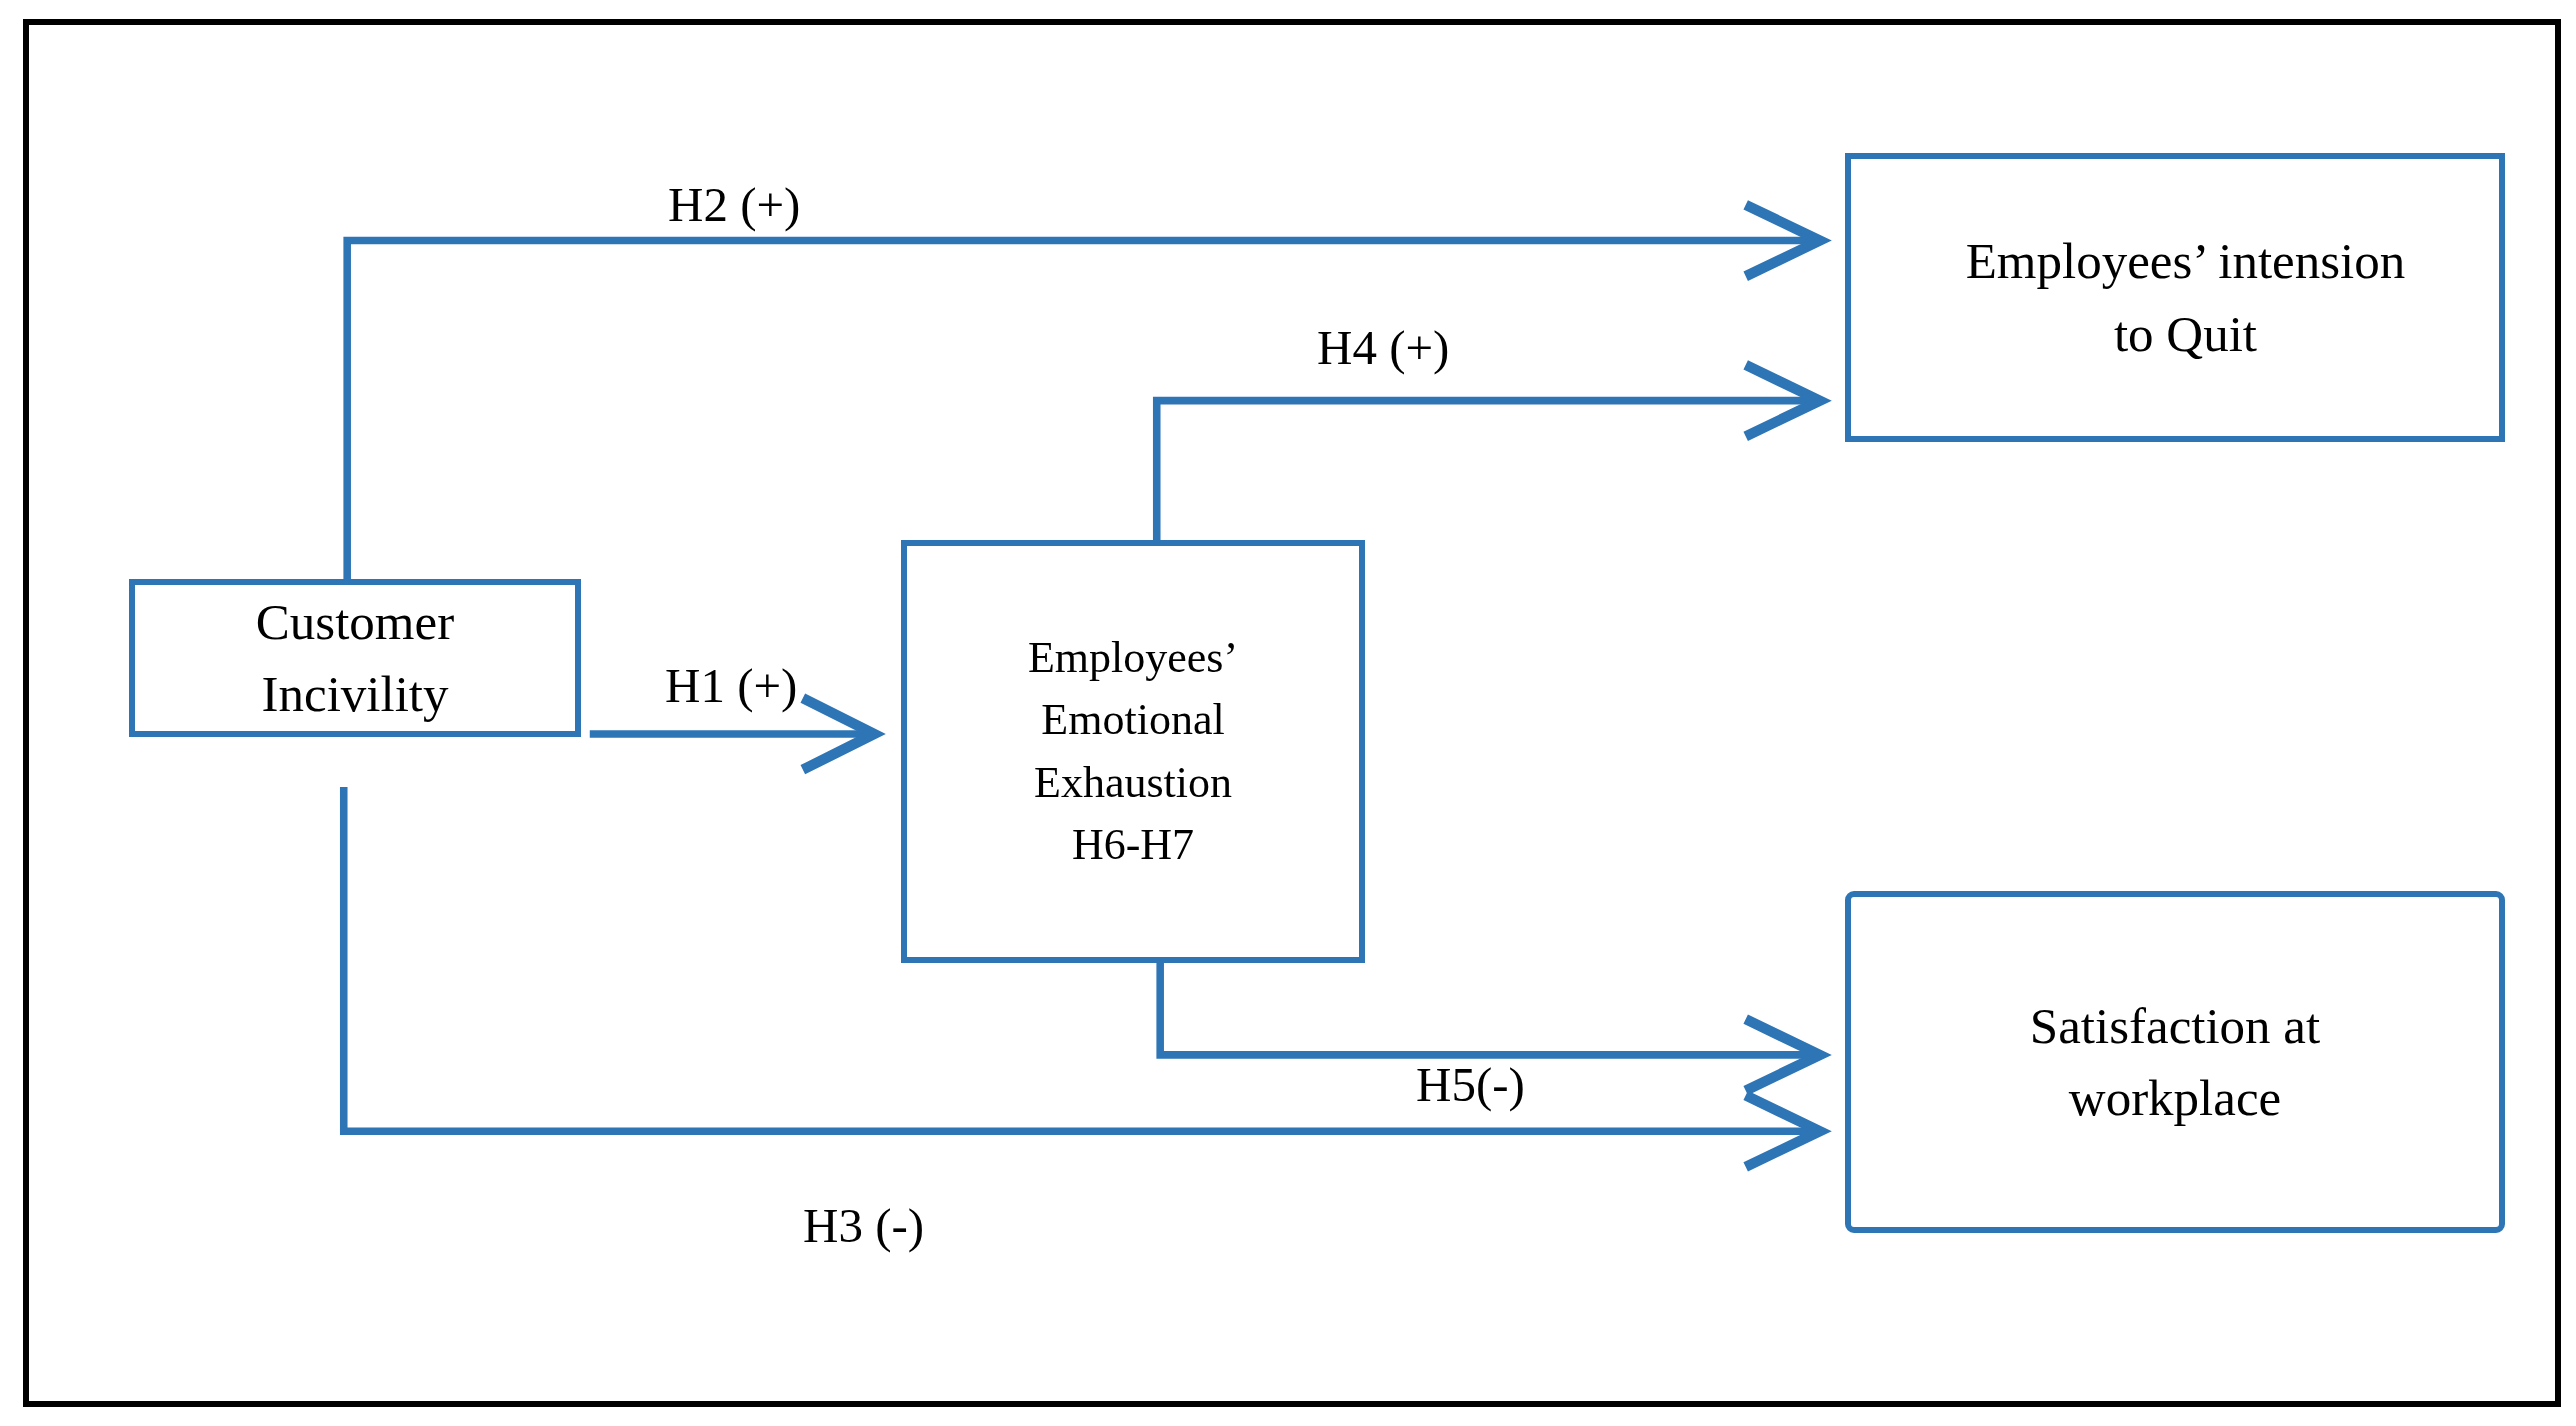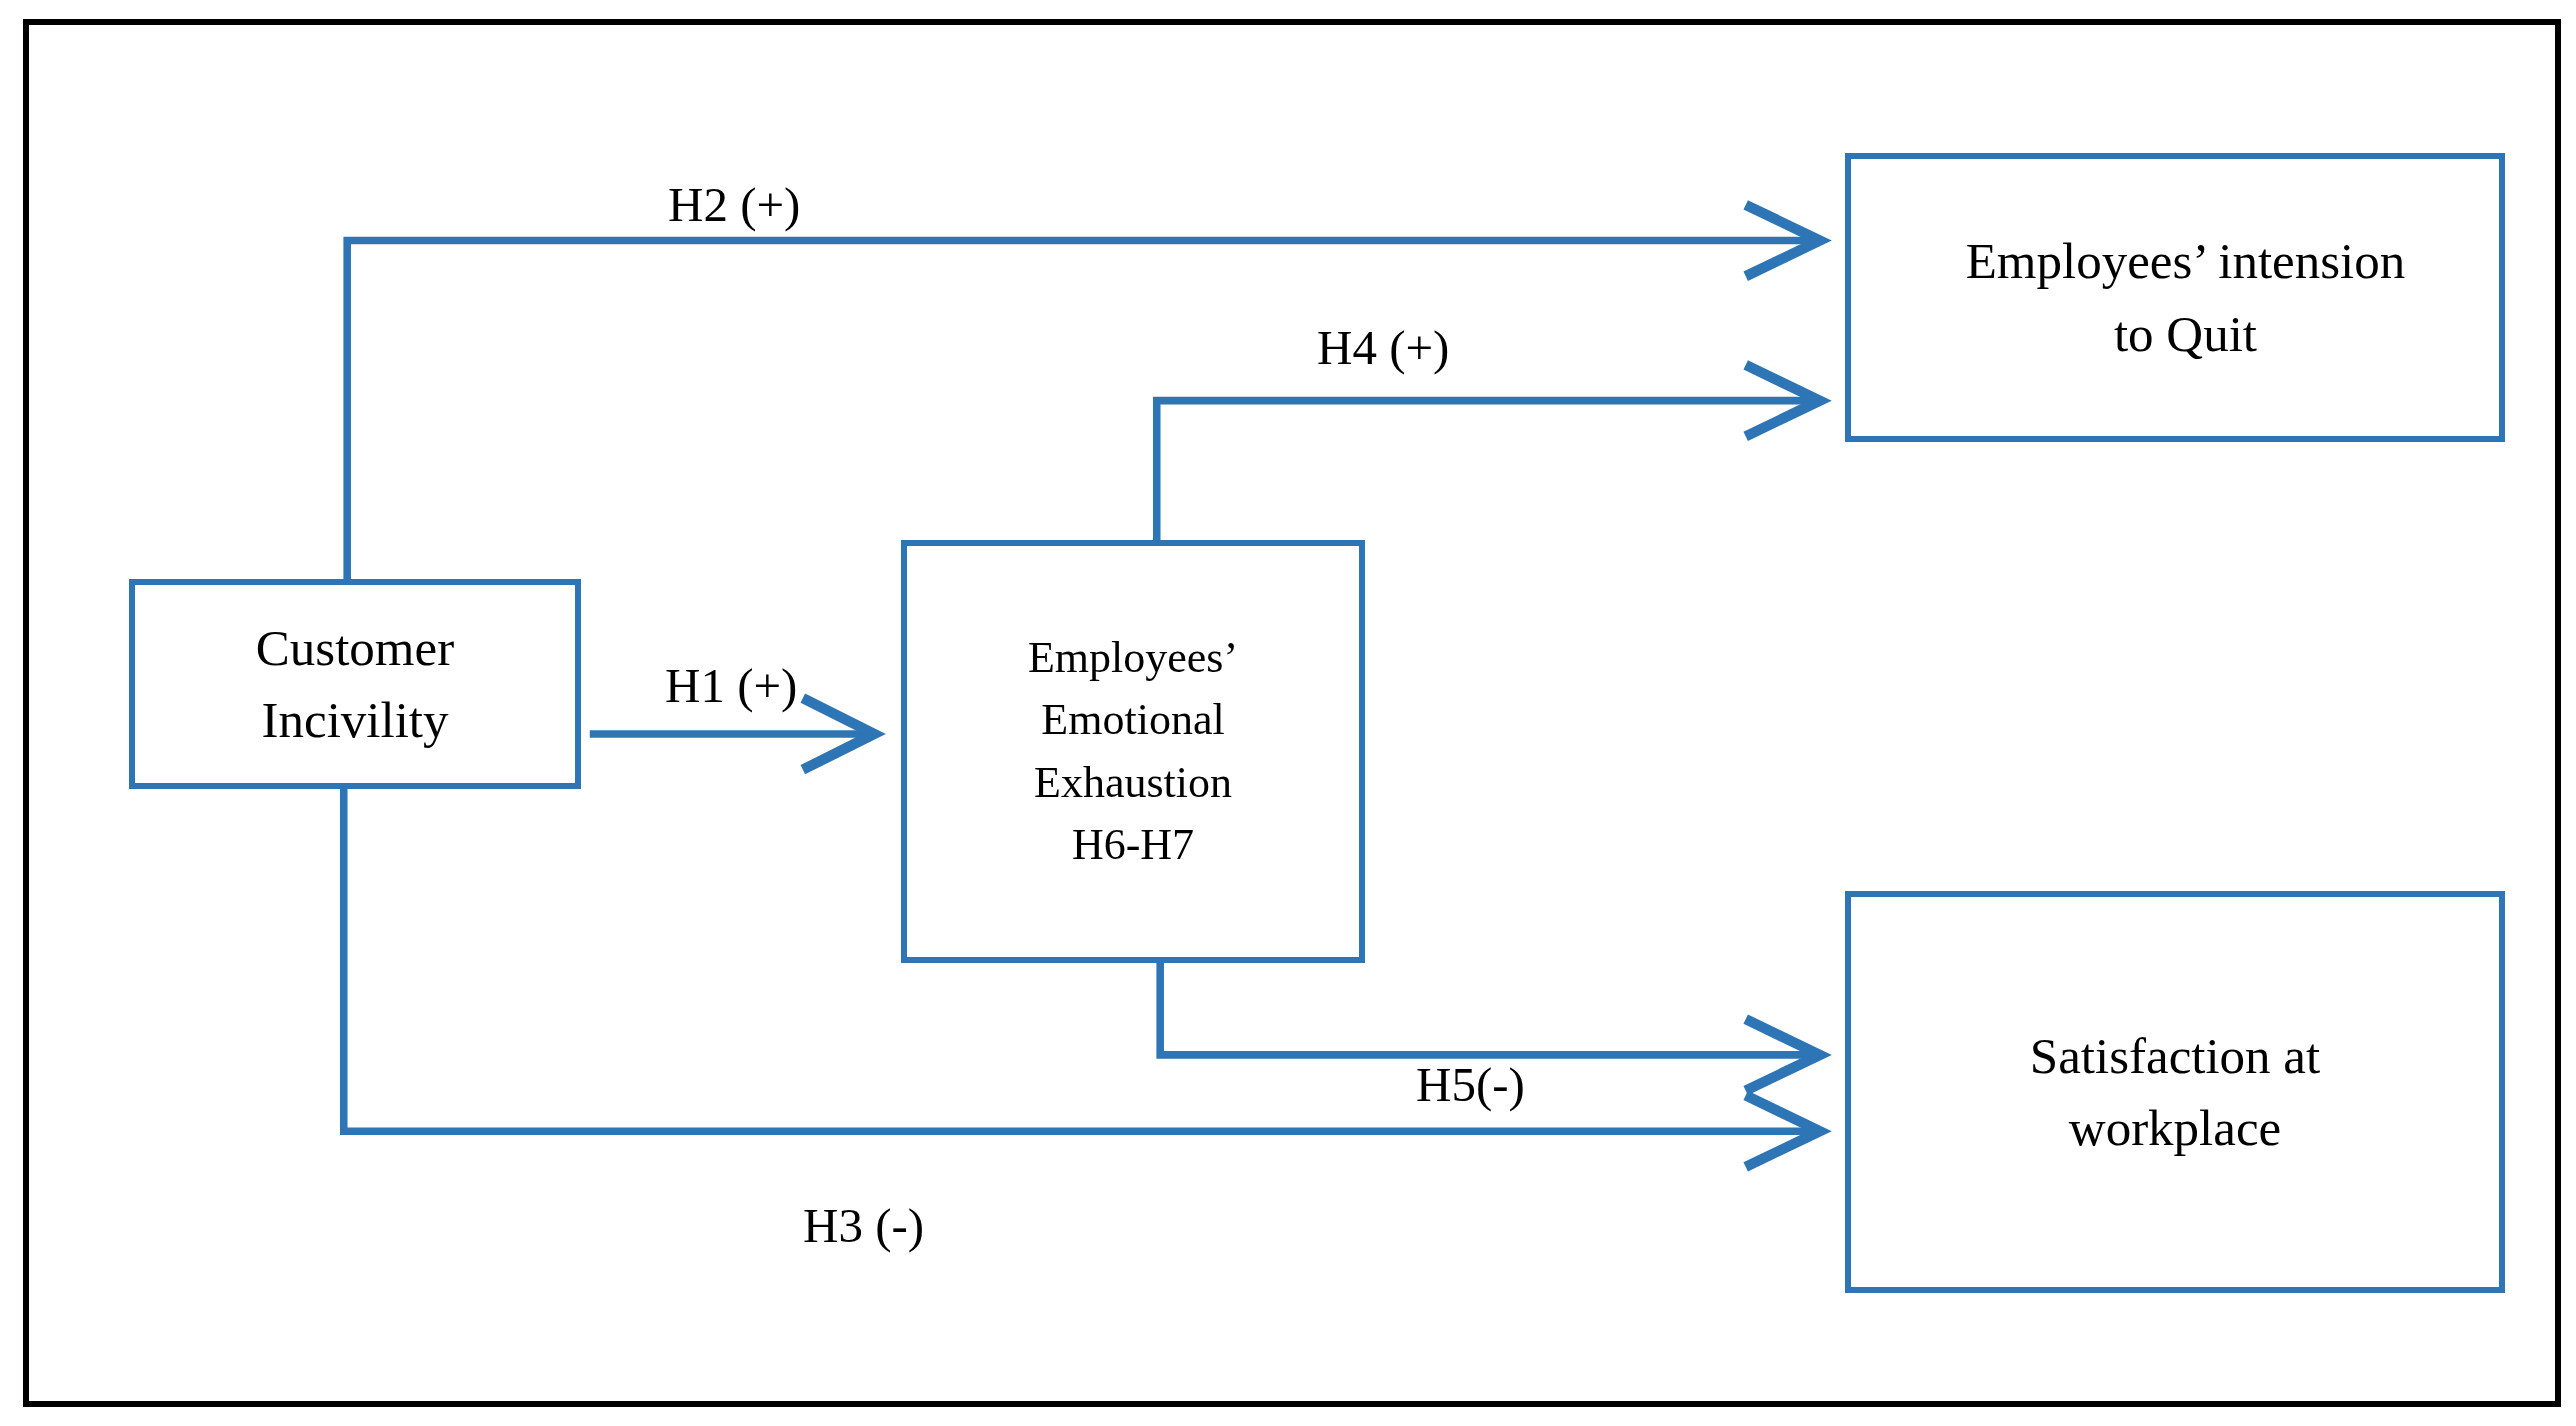--- a/index.html
+++ b/index.html
@@ -48,21 +48,21 @@
     line-height: 1.42;
   }
   .node-line {
     display: block;
     white-space: nowrap;
   }
   #node-customer-incivility {
     left: 129px;
     top: 579px;
     width: 452px;
-    height: 210px;
+    height: 158px;
     font-size: 51px;
   }
   #node-emotional-exhaustion {
     left: 901px;
     top: 540px;
     width: 464px;
     height: 423px;
     font-size: 44px;
   }
   #node-intension-to-quit {
@@ -70,22 +70,23 @@
     top: 153px;
     width: 660px;
     height: 289px;
     font-size: 51px;
     padding-left: 21px;
   }
   #node-satisfaction-workplace {
     left: 1845px;
     top: 891px;
     width: 660px;
-    height: 402px;
+    height: 342px;
     font-size: 51px;
+    border-radius: 9px;
   }
   .edge-label {
     position: absolute;
     color: #000000;
     font-size: 49px;
     white-space: nowrap;
     line-height: 1;
   }
   #label-h2 { left: 668px;  top: 180px; }
   #label-h4 { left: 1317px; top: 323px; }

